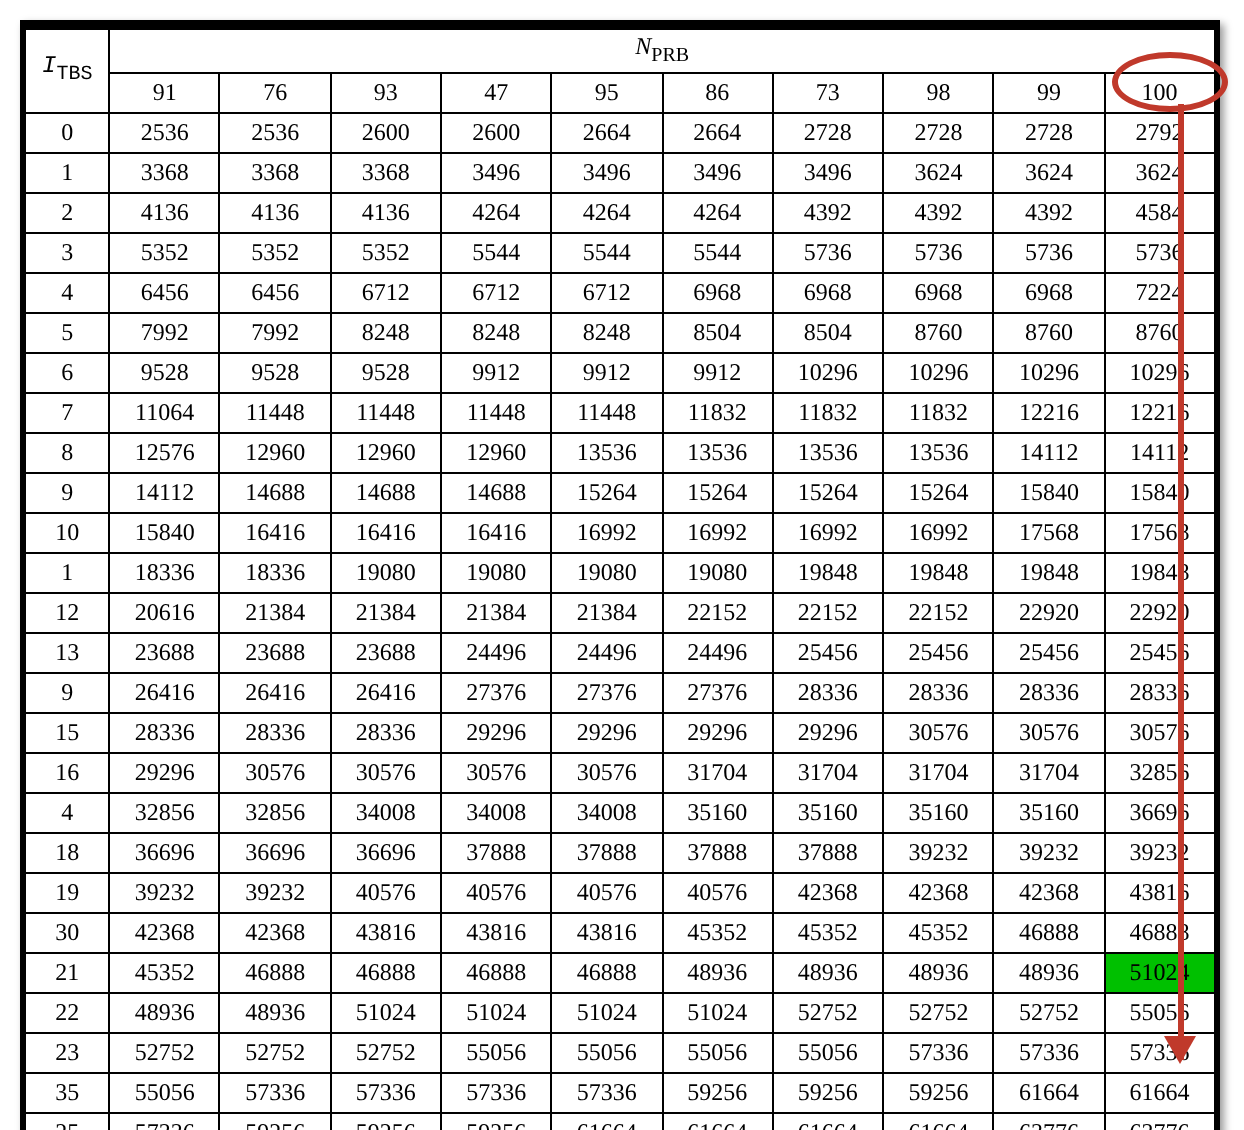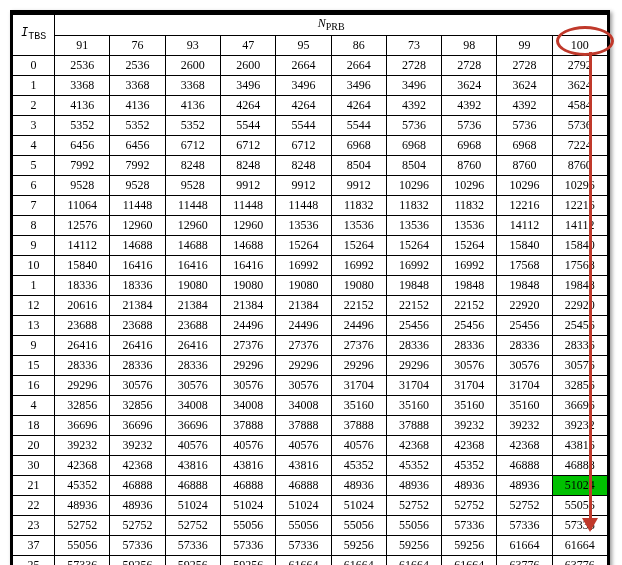--- a/index.html
+++ b/index.html
@@ -353,21 +353,21 @@
           <td>36696</td>
           <td>37888</td>
           <td>37888</td>
           <td>37888</td>
           <td>37888</td>
           <td>39232</td>
           <td>39232</td>
           <td>39232</td>
         </tr>
         <tr>
-          <td>20</td>
+          <td>19</td>
           <td>39232</td>
           <td>39232</td>
           <td>40576</td>
           <td>40576</td>
           <td>40576</td>
           <td>40576</td>
           <td>42368</td>
           <td>42368</td>
           <td>42368</td>
           <td>43816</td>
@@ -418,21 +418,21 @@
           <td>52752</td>
           <td>55056</td>
           <td>55056</td>
           <td>55056</td>
           <td>55056</td>
           <td>57336</td>
           <td>57336</td>
           <td>57336</td>
         </tr>
         <tr>
-          <td>37</td>
+          <td>35</td>
           <td>55056</td>
           <td>57336</td>
           <td>57336</td>
           <td>57336</td>
           <td>57336</td>
           <td>59256</td>
           <td>59256</td>
           <td>59256</td>
           <td>61664</td>
           <td>61664</td>

